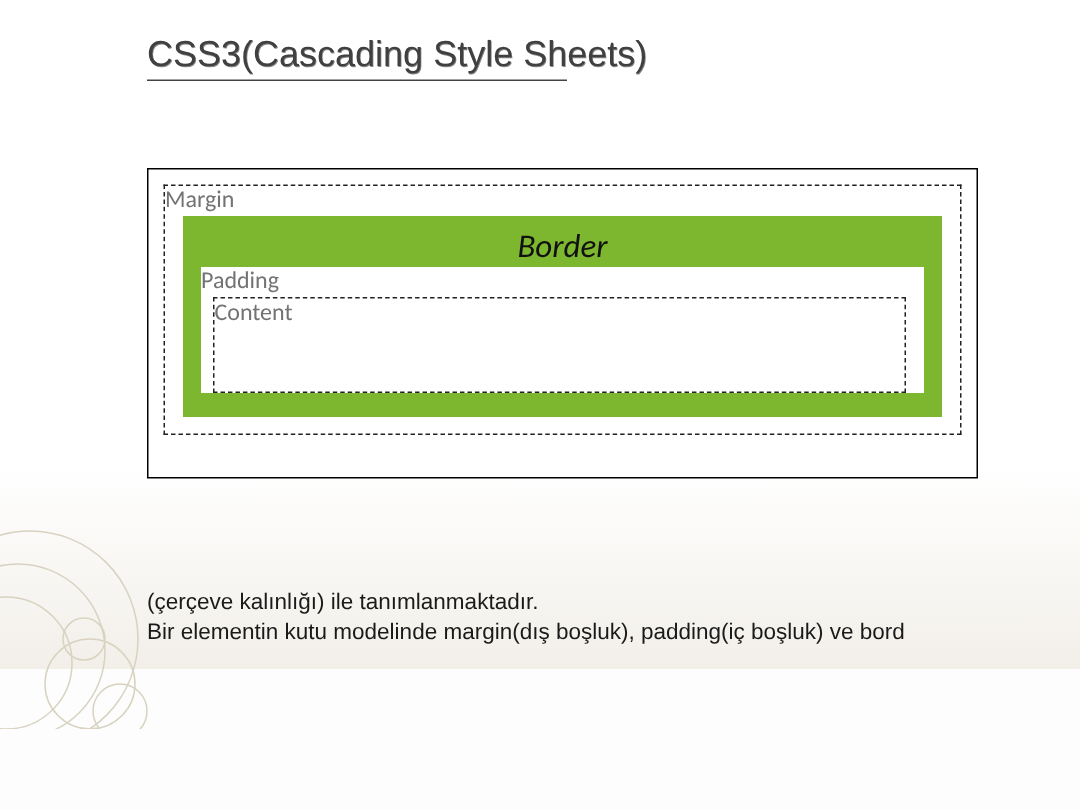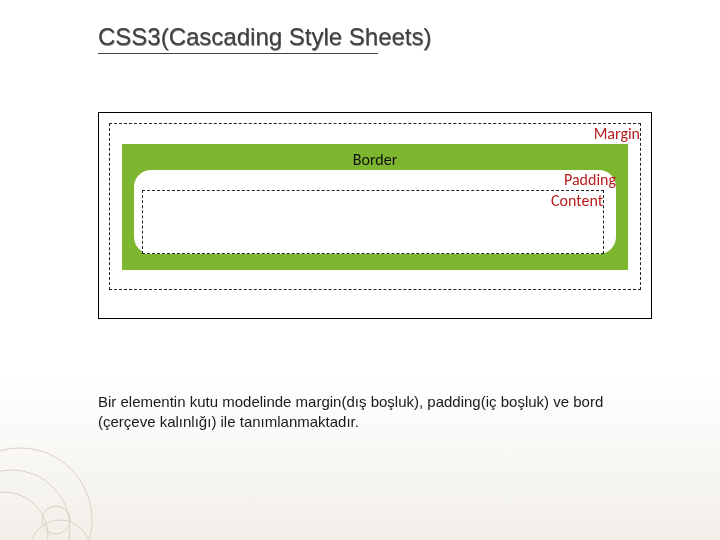--- a/index.html
+++ b/index.html
@@ -6,21 +6,21 @@
   body {
     width: 720px;
     height: 540px;
     background: #fdfdfd;
     font-family: Arial, Helvetica, sans-serif;
     position: relative;
     overflow: hidden;
   }
   .slide {
     width: 720px;
-    height: 540px;
+    height: 446px;
     position: relative;
     background: linear-gradient(to top, #f2efe9 0%, #ffffff 30%, #ffffff 100%);
   }
   .title-block {
     position: absolute;
     left: 98px;
     top: 22px;
   }
   .title-line1, .title-line2 {
     font-size: 24px;
@@ -49,43 +49,43 @@
     overflow: hidden;
   }
   .margin-box {
     width: 100%;
     height: 100%;
     border: 1px dashed #222;
     background: #fff;
     padding-top: 0px;
   }
   .label {
-    text-align: right;
+    text-align: left;
     font-family: Calibri, Arial, sans-serif;
     font-size: 16px;
-    color: #b91c1c;
+    color: #737373;
     line-height: 1.25;
   }
   .border-box {
     margin: 0 12px 10px 12px;
     border: 6px solid #7db72f;
     background: #7db72f;
   }
   .border-label {
     text-align: center;
     font-family: Calibri, Arial, sans-serif;
-    font-size: 16px;
+    font-size: 22px;
     color: #111;
     line-height: 1.25;
     background: #7db72f;
+    font-style: italic;
   }
   .padding-box {
     margin: 0 6px 6px 6px;
     background: #fff;
-    border-radius: 17px;
   }
   .content-box {
     margin: 0 12px 10px 8px;
     border: 1px dashed #222;
     height: 64px;
     background: #fff;
   }
 
   .body-text {
     position: absolute;
@@ -127,22 +127,22 @@
           <div class="label">Padding</div>
           <div class="content-box">
             <div class="label">Content</div>
           </div>
         </div>
       </div>
     </div>
   </div>
 
   <div class="body-text">
+    <div>(çerçeve kalınlığı) ile tanımlanmaktadır.</div>
     <div>Bir elementin kutu modelinde margin(dış boşluk), padding(iç boşluk) ve bord</div>
-    <div>(çerçeve kalınlığı) ile tanımlanmaktadır.</div>
   </div>
 
   <svg class="corner-deco" viewBox="0 0 180 180">
     <circle cx="60" cy="120" r="72" stroke="#d8d2c0" stroke-width="1"></circle>
     <circle cx="52" cy="128" r="58" stroke="#d8d2c0" stroke-width="1"></circle>
     <circle cx="44" cy="136" r="44" stroke="#d8d2c0" stroke-width="1"></circle>
     <circle cx="100" cy="150" r="30" stroke="#d8d2c0" stroke-width="1"></circle>
     <circle cx="120" cy="168" r="18" stroke="#d8d2c0" stroke-width="1"></circle>
     <circle cx="96" cy="120" r="14" stroke="#d8d2c0" stroke-width="1"></circle>
   </svg>

